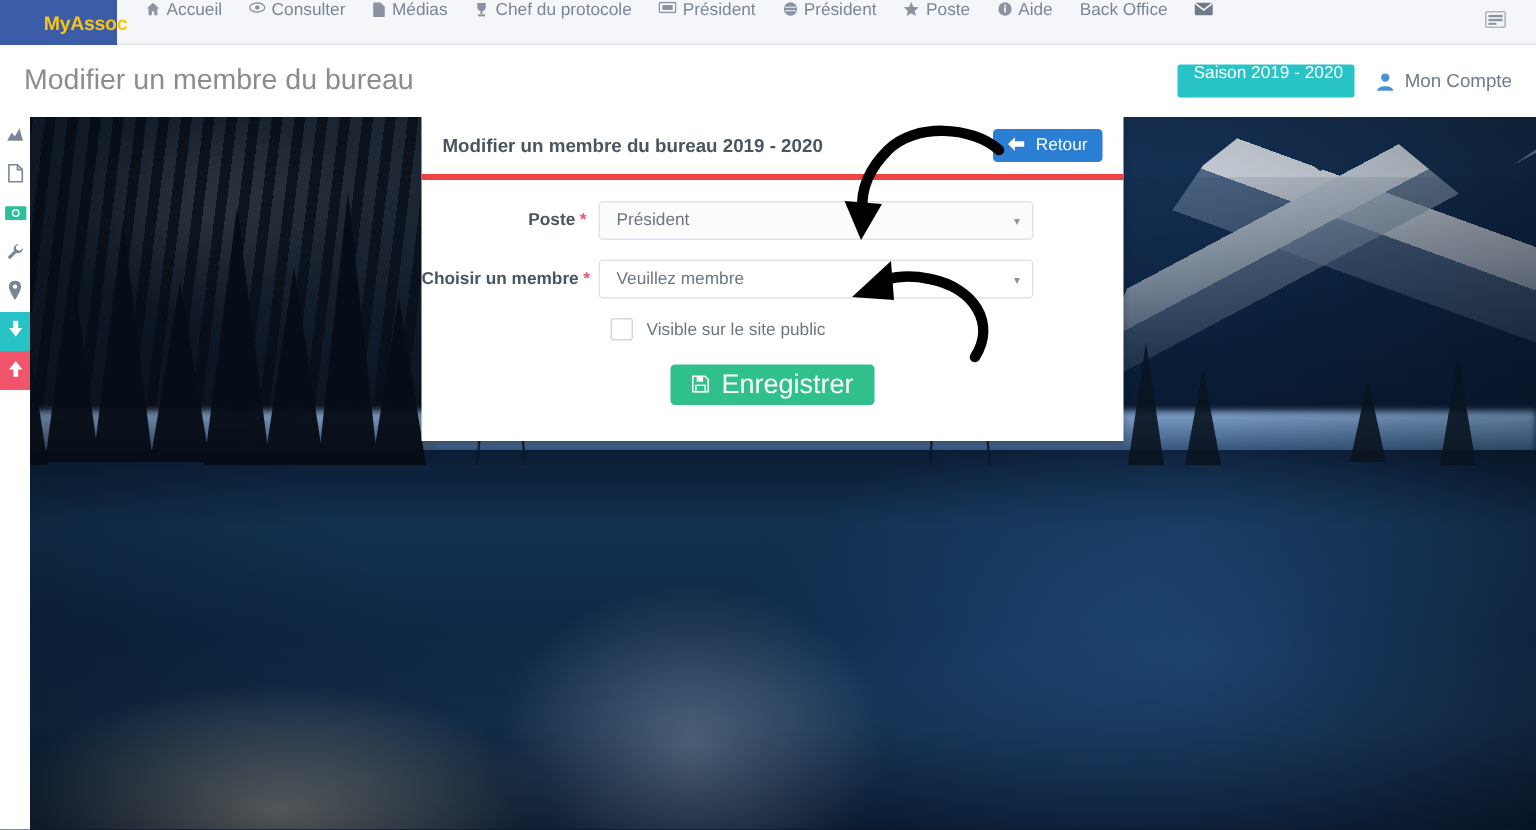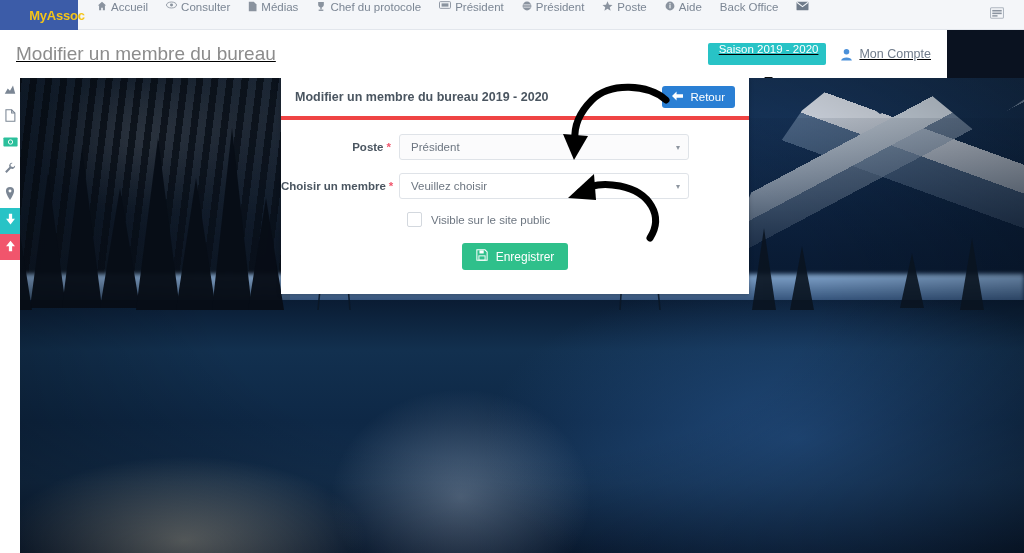--- a/index.html
+++ b/index.html
@@ -61,26 +61,25 @@
   .nav-ico-btn {
     color: #98a1ad;
     font-size: 12px;
     padding: 0 8px;
     cursor: pointer;
   }
 
   
   .page-header {
     position: absolute; top: 30px; left: 0;
-    width: 947px; height: 48px;
+    width: 1024px; height: 48px;
     background: #ffffff;
     display: flex; align-items: center;
     padding: 0 16px;
     z-index: 35;
-    text-decoration: underline;
   }
   .page-title {
     font-size: 19px;
     color: #8c8c8c;
     font-weight: normal;
     flex: 1 1 auto;
   }
   .header-right {
     display: flex; align-items: center; gap: 14px;
   }
@@ -270,21 +269,21 @@
   .check-label {
     margin-left: 9px;
     font-size: 11.5px;
     color: #6d7681;
   }
   .save-row { display: flex; justify-content: center; }
   .btn-save {
     background: #2fc08b;
     color: #ffffff;
     border: none;
-    font-size: 12px;
+    font-size: 18px;
     height: 27px;
     padding: 0 14px;
     border-radius: 3px;
     display: flex; align-items: center; gap: 8px;
     cursor: pointer;
   }
 
   
   .arrows {
     position: absolute; top: 78px; left: 0;
@@ -412,21 +411,21 @@
         <span class="select-value">Président</span>
         <span class="select-caret">▾</span>
       </div>
     </div>
 
     <div class="form-row">
       <div class="form-label">
         <span>Choisir un membre</span><span class="req">*</span>
       </div>
       <div class="select plain">
-        <span class="select-value">Veuillez choisir</span>
+        <span class="select-value">Veuillez membre</span>
         <span class="select-caret">▾</span>
       </div>
     </div>
 
     <div class="check-row">
       <div class="checkbox"></div>
       <div class="check-label">Visible sur le site public</div>
     </div>
 
     <div class="save-row">

